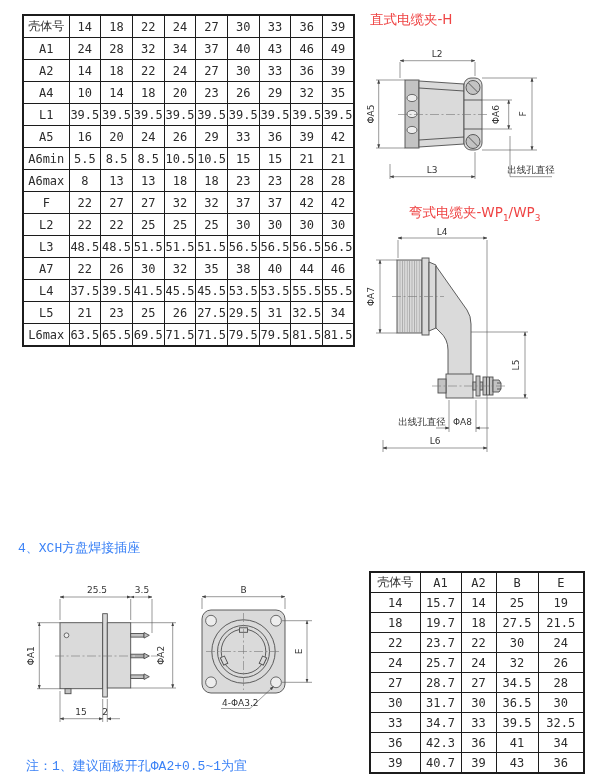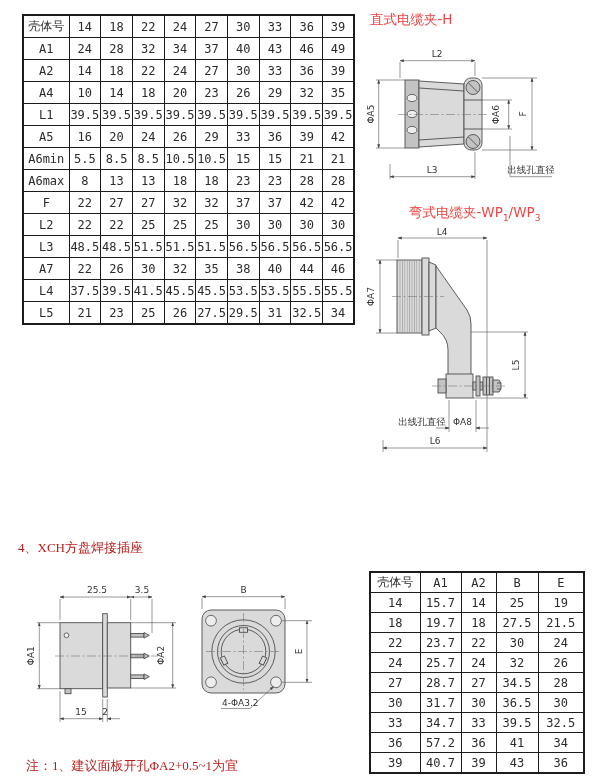--- a/index.html
+++ b/index.html
@@ -11,22 +11,22 @@
             border:2px solid #1c1c1c;}
   table.tbl td{border:1px solid #1c1c1c;text-align:center;vertical-align:middle;
                padding:0;white-space:nowrap;overflow:hidden;}
   #main-table{left:22px;top:14px;width:331px;}
   #main-table td{height:21px;}
   #xch-table{left:369px;top:571px;width:214px;}
   #xch-table td{height:19px;}
   
   .dwg-title{position:absolute;font-size:13.5px;color:#ef4444;white-space:nowrap;}
   .dwg-title sub{font-size:9px;}
-  .serif-title{position:absolute;font-family:Liberation Serif, serif;font-size:13px;
-               color:#b91c1c;white-space:nowrap;}
+  .serif-title{position:absolute;font-family:Liberation Mono, monospace;font-size:13px;
+               color:#3b82f6;white-space:nowrap;}
   
   svg{position:absolute;overflow:visible;}
   .body-line{stroke:#4d4d4d;stroke-width:0.9;fill:none;}
   .fillA{fill:#dadada;stroke:#4d4d4d;stroke-width:0.9;}
   .fillB{fill:#c3c3c3;stroke:#4d4d4d;stroke-width:0.9;}
   .fillC{fill:#ededed;stroke:#4d4d4d;stroke-width:0.8;}
   .dimln{stroke:#555;stroke-width:0.6;fill:none;}
   .cl{stroke:#777;stroke-width:0.6;fill:none;stroke-dasharray:9 2.5 2 2.5;}
   text.dim{font-family:"DejaVu Sans",sans-serif;font-size:9px;fill:#333;}
   text.dimcn{font-family:"DejaVu Sans",sans-serif;font-size:9.5px;fill:#333;}
@@ -210,20 +210,32 @@
           <td>L5</td>
           <td>21</td>
           <td>23</td>
           <td>25</td>
           <td>26</td>
           <td>27.5</td>
           <td>29.5</td>
           <td>31</td>
           <td>32.5</td>
           <td>34</td>
+        </tr>
+        <tr>
+          <td>L6max</td>
+          <td>63.5</td>
+          <td>65.5</td>
+          <td>69.5</td>
+          <td>71.5</td>
+          <td>71.5</td>
+          <td>79.5</td>
+          <td>79.5</td>
+          <td>81.5</td>
+          <td>81.5</td>
         </tr>
       </tbody>
   </table>
 
   <div class="dwg-title" style="left:370px;top:11px;">直式电缆夹-H</div>
 
   <svg style="left:370px;top:48px;" width="190" height="140" viewBox="0 0 190 140">
     <defs>
       <marker id="a1" viewBox="0 0 10 10" refX="9" refY="5" markerWidth="7" markerHeight="7" orient="auto-start-reverse">
         <path d="M0,1.5 L10,5 L0,8.5 z" fill="#444"></path>
@@ -486,21 +498,21 @@
         </tr>
         <tr>
           <td>33</td>
           <td>34.7</td>
           <td>33</td>
           <td>39.5</td>
           <td>32.5</td>
         </tr>
         <tr>
           <td>36</td>
-          <td>57.2</td>
+          <td>42.3</td>
           <td>36</td>
           <td>41</td>
           <td>34</td>
         </tr>
         <tr>
           <td>39</td>
           <td>40.7</td>
           <td>39</td>
           <td>43</td>
           <td>36</td>

